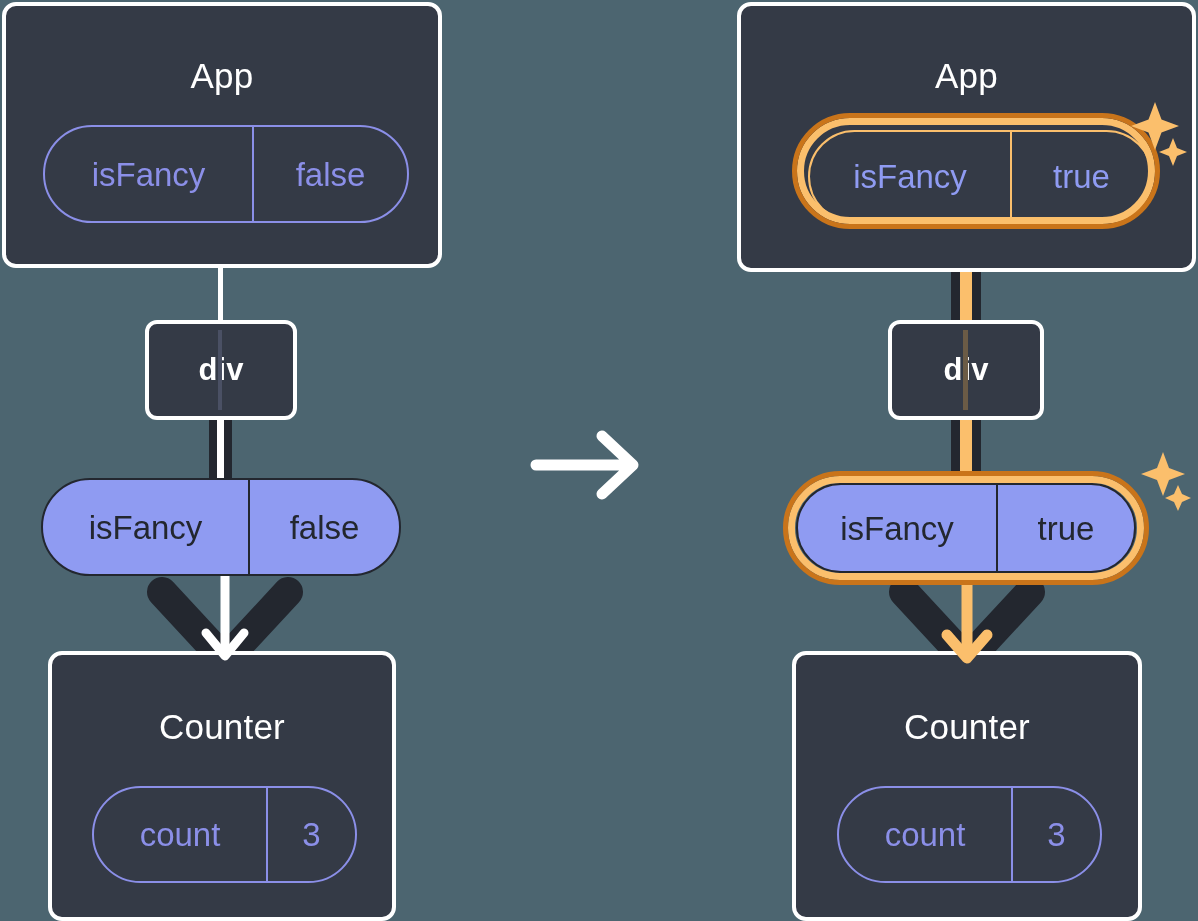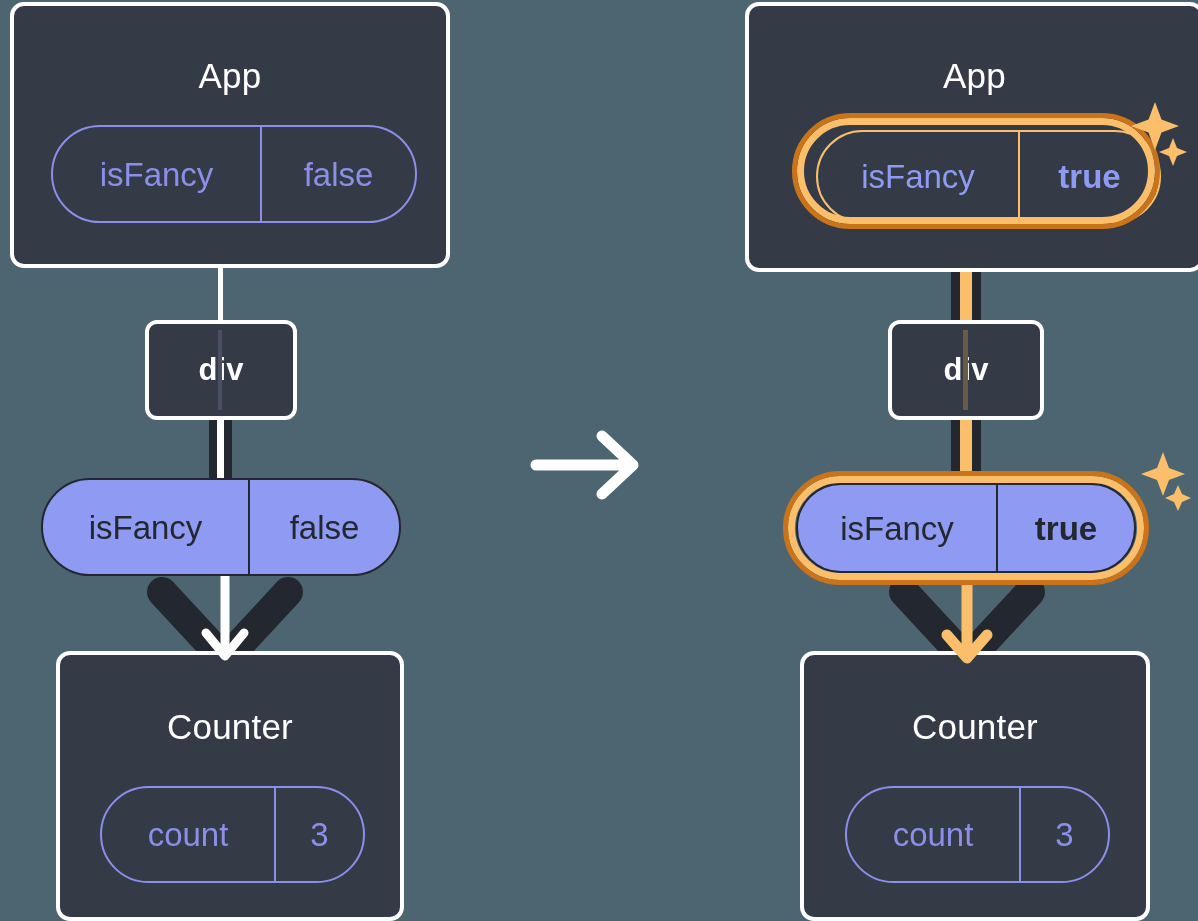--- a/index.html
+++ b/index.html
@@ -23,21 +23,20 @@
   }
 
   
   .card {
     position: absolute;
     background: #343a46;
     border: 4px solid #ffffff;
     border-radius: 14px;
     box-sizing: border-box;
     z-index: 5;
-    margin-left: 8px;
   }
   .card-title {
     position: absolute;
     left: 0;
     right: 0;
     text-align: center;
     color: #ffffff;
     font-size: 35px;
     font-weight: 400;
     letter-spacing: 0.2px;
@@ -90,21 +89,21 @@
   .pill.filled {
     background: #8f9bf2;
     border: 2px solid #23272f;
     color: #23272f;
   }
   .pill.filled .seg.value {
     border-left: 2px solid #23272f;
   }
 
   .seg-text { line-height: 1; }
-  .bold { font-weight: 700; }
+  .bold { font-weight: 400; }
 
   
   .ring {
     position: absolute;
     border-radius: 999px;
     box-sizing: border-box;
     border: 7px solid #fbbf6c;
     outline: 5px solid #c9741a;
     z-index: 12;
     pointer-events: none;

